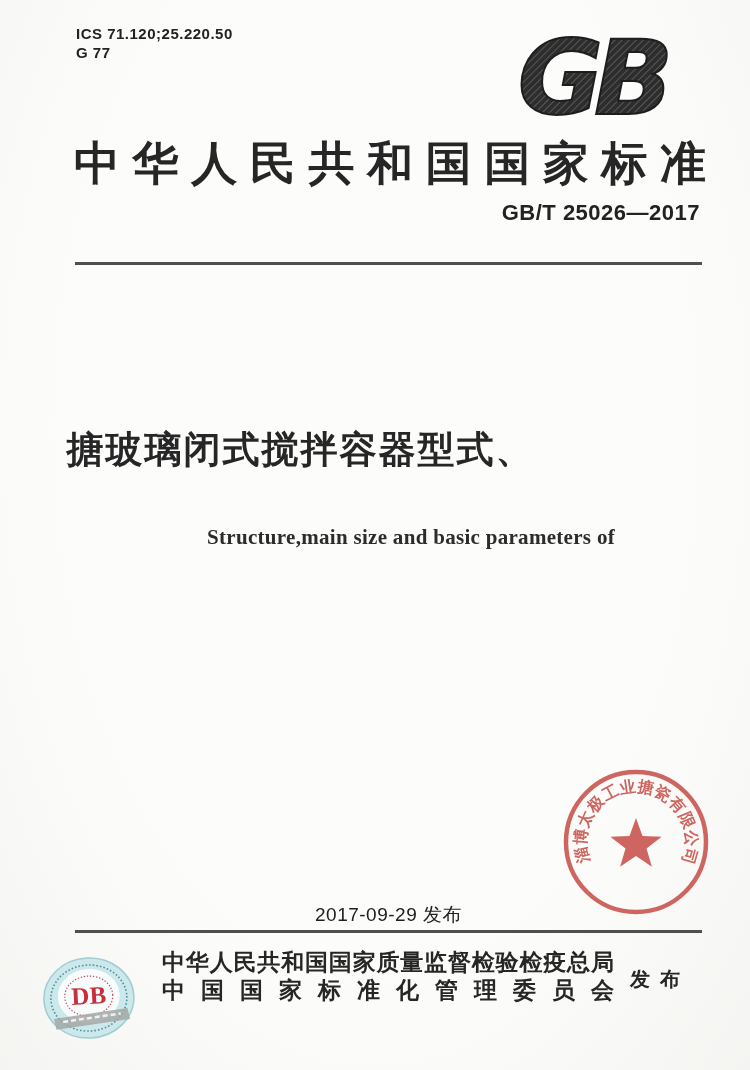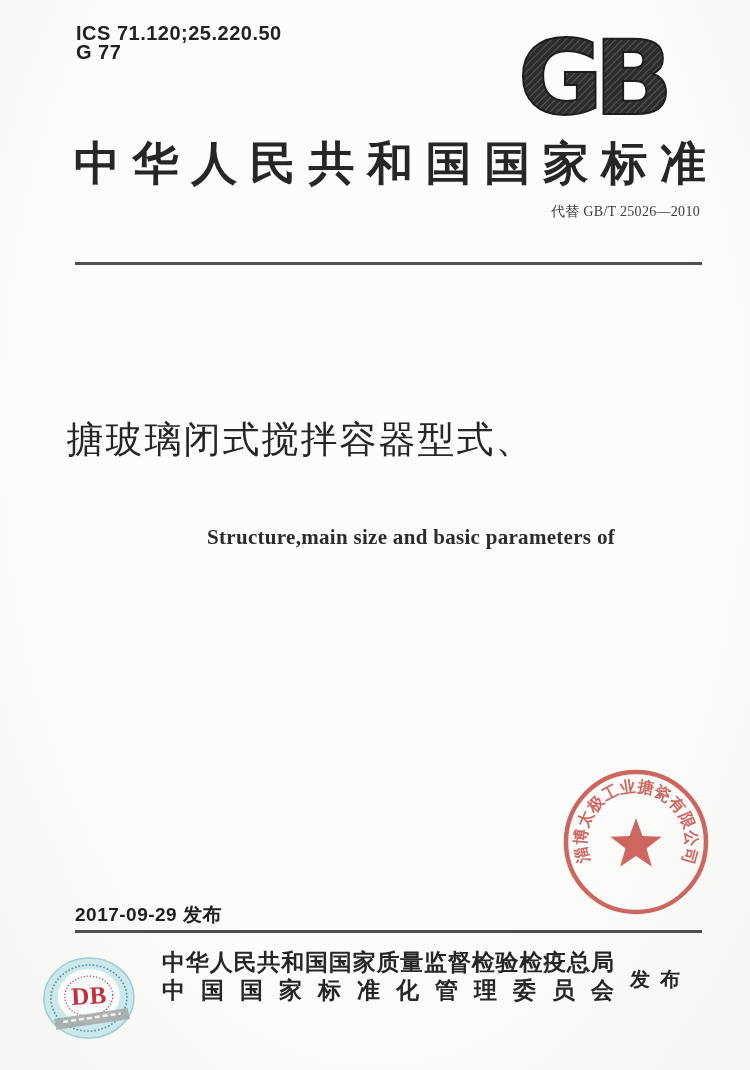--- a/index.html
+++ b/index.html
@@ -12,25 +12,25 @@
   }
   .page{
     position:relative;width:750px;height:1070px;
     background:
       radial-gradient(ellipse at 50% 40%, rgba(255,255,255,0) 60%, rgba(190,190,185,0.12) 100%),
       #fcfcfa;
   }
   
   .ics-block{
     position:absolute;left:76px;top:24px;
-    font-size:20px;font-weight:bold;line-height:19px;
+    font-size:15px;font-weight:bold;line-height:19px;
     letter-spacing:0.5px;color:#222;
   }
   
-  .gb-logo{position:absolute;left:492px;top:28px;width:198px;height:100px;}
+  .gb-logo{position:absolute;left:492px;top:28px;width:198px;height:100px;font-style:italic;}
   
   .header-title{
     position:absolute;left:74px;top:133px;width:632px;
     font-family:"Liberation Serif", serif;
     font-weight:bold;font-size:46px;color:#262626;
   }
   .justify{display:flex;justify-content:space-between;}
   
   .std-block{
     position:absolute;right:50px;top:200px;text-align:right;
@@ -41,39 +41,39 @@
   .std-replaces{
     font-size:14px;color:#3c3c3c;margin-top:3px;letter-spacing:0.3px;
     font-family:"Liberation Serif", serif;
   }
   .rule-top{
     position:absolute;left:75px;top:262px;width:627px;height:3px;
     background:#4f4f4f;border:0;
   }
   
   .main-title{
-    position:absolute;left:0;top:414px;width:601px;text-align:center;
-    font-weight:normal;font-size:37px;line-height:52px;color:#262626;
+    position:absolute;left:0;top:424px;width:601px;text-align:center;
+    font-weight:bold;font-size:37px;line-height:52px;color:#262626;
     letter-spacing:2px;
   }
   
   .en-title{
     position:absolute;left:0;top:522px;width:750px;text-align:center;
     font-family:"Liberation Serif", serif;
     font-weight:bold;font-size:21px;line-height:31px;color:#2c2c2c;
     letter-spacing:0.3px;
     padding-left:36px;
   }
   
   .stamp{position:absolute;left:560px;top:766px;width:152px;height:152px;opacity:0.87;}
   
   .dates-row{
     position:absolute;left:75px;top:902px;width:627px;
-    display:flex;justify-content:space-between;
-    font-size:19px;font-weight:bold;color:#202020;letter-spacing:0.5px;
+    display:flex;justify-content:center;
+    font-size:19px;font-weight:normal;color:#202020;letter-spacing:0.5px;
   }
   .rule-bottom{
     position:absolute;left:75px;top:930px;width:627px;height:3px;
     background:#4f4f4f;border:0;
   }
   
   .issuer-block{
     position:absolute;left:162px;top:949px;width:452px;
     font-family:"Liberation Serif", serif;
     font-weight:bold;font-size:23px;line-height:28px;color:#262626;
@@ -116,21 +116,21 @@
       <span>共</span>
       <span>和</span>
       <span>国</span>
       <span>国</span>
       <span>家</span>
       <span>标</span>
       <span>准</span>
     </div>
 
   <div class="std-block">
-    <div class="std-replaces">代替 GB/T 25026—2010</div>
+    <div class="std-number">GB/T 25026—2017</div>
   </div>
 
   <div class="rule-top"></div>
 
   <div class="main-title">
     <div>搪玻璃闭式搅拌容器型式、</div>
   </div>
 
   <div class="en-title">
     <div>Structure,main size and basic parameters of</div>

